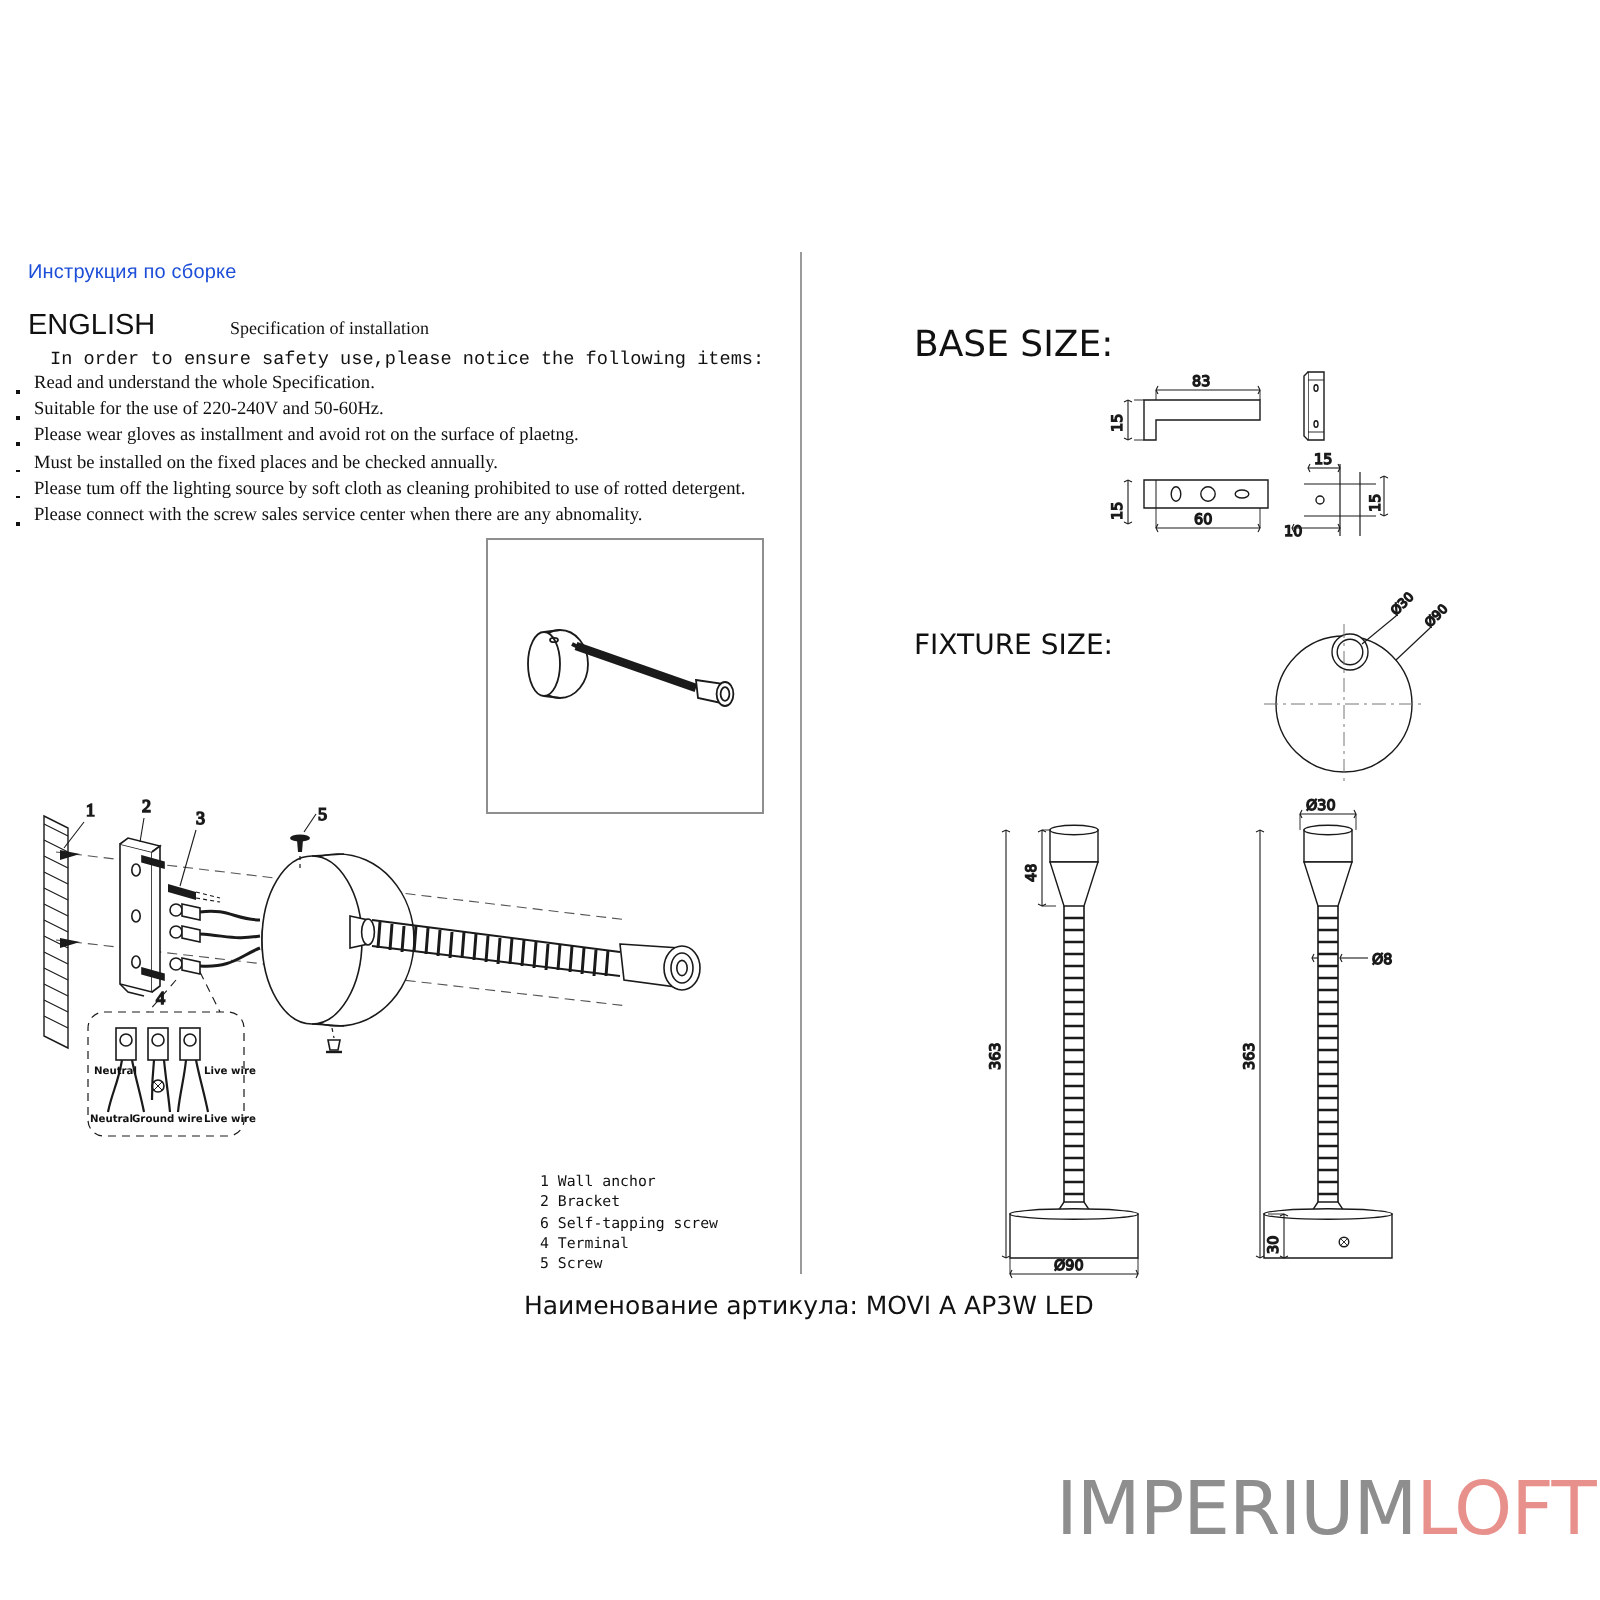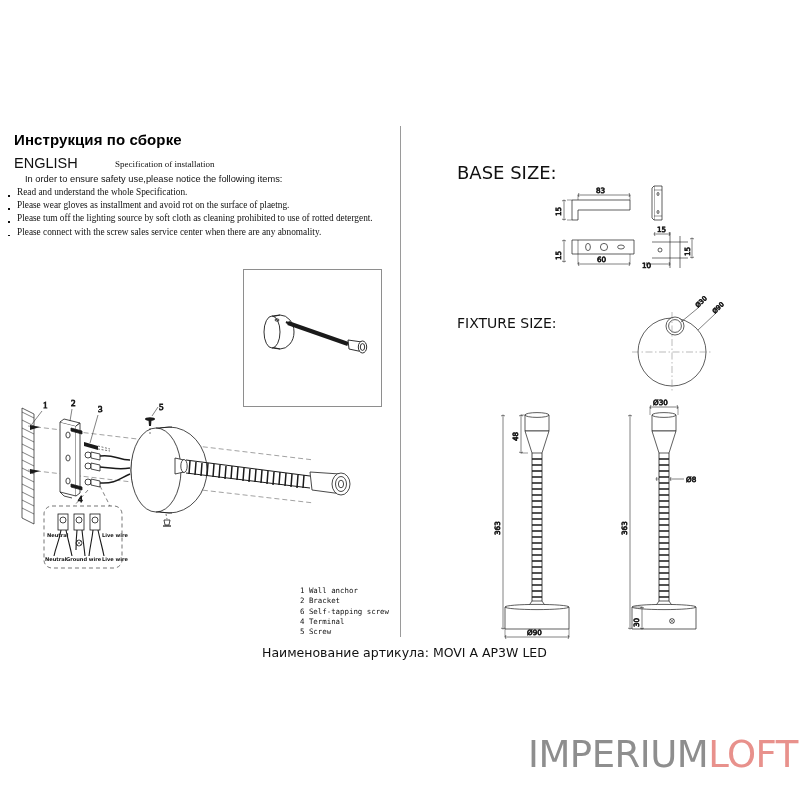--- a/index.html
+++ b/index.html
@@ -19,24 +19,23 @@
   .page {
     position: absolute;
     left: 0; top: 0;
     width: 800px; height: 800px;
   }
   .abs { position: absolute; }
 
   
   #title-ru {
     left: 14px; top: 131px;
-    font-size: 15px;
+    font-size: 10px;
     letter-spacing: 0.1px;
-    color: #000000;
-    font-weight: bold;
+    color: #1d4ed8;
   }
   #overall-dims-title {
     right: 10px; top: 131px;
     font-size: 14.5px;
     font-family: "DejaVu Sans", sans-serif;
     color: #111;
     text-align: right;
   }
   #english-label {
     left: 14px; top: 155px;
@@ -45,21 +44,21 @@
   }
   #spec-subtitle {
     left: 115px; top: 159px;
     font-size: 9px;
     font-family: "Liberation Serif", serif;
     color: #111;
   }
   #intro-line {
     left: 25px; top: 174px;
     font-size: 9.3px;
-    font-family: Liberation Sans, sans-serif;
+    font-family: Liberation Mono, monospace;
     color: #111;
   }
   #bullet-list {
     left: 4px; top: 186px;
     width: 380px;
   }
   .bullet-row {
     position: relative;
     font-size: 9.3px;
     font-family: "Liberation Serif", serif;
@@ -106,21 +105,21 @@
   }
 
   
   #parts-legend {
     left: 270px; top: 586px;
     font-family: "DejaVu Sans Mono", monospace;
     font-size: 7.4px;
     line-height: 10.3px;
     color: #111;
   }
-  .part-row { white-space: nowrap; margin-left: 30px; }
+  .part-row { white-space: nowrap; }
 
   
   #article-name {
     left: 262px; top: 645px;
     font-size: 12.5px;
     font-family: "DejaVu Sans", sans-serif;
     color: #111;
   }
 
   
@@ -168,21 +167,23 @@
 
 
   <div class="abs" id="english-label">ENGLISH</div>
 
   <div class="abs" id="spec-subtitle">Specification of installation</div>
 
   <div class="abs" id="intro-line">In order to ensure safety use,please notice the following items:</div>
 
   <div class="abs" id="bullet-list">
     <div class="bullet-row">Read and understand the whole Specification.</div>
+    <div class="bullet-row">Suitable for the use of 220-240V and 50-60Hz.</div>
     <div class="bullet-row">Please wear gloves as installment and avoid rot on the surface of plaetng.</div>
+    <div class="bullet-row">Must be installed on the fixed places and be checked annually.</div>
     <div class="bullet-row">Please tum off the lighting source by soft cloth as cleaning prohibited to use of rotted detergent.</div>
     <div class="bullet-row">Please connect with the screw sales service center when there are any abnomality.</div>
   </div>
 
   <div class="abs" id="vertical-divider"></div>
 
   <div class="abs" id="product-frame">
     <svg width="137" height="136" viewBox="0 0 137 136">
       <g fill="none" stroke="#1a1a1a" stroke-width="0.9">
 

